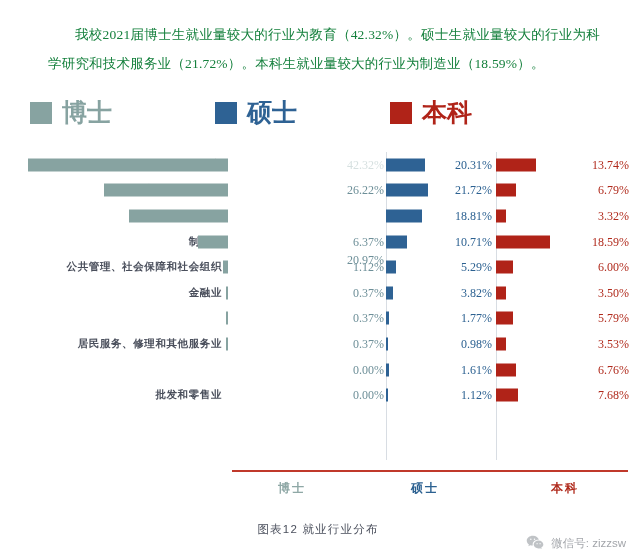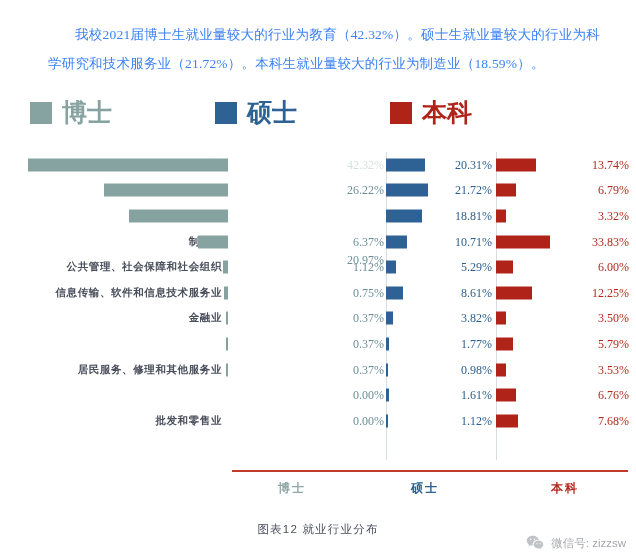--- a/index.html
+++ b/index.html
@@ -12,21 +12,21 @@
     overflow:hidden;
     -webkit-font-smoothing:antialiased;
   }
 
   
   #intro-paragraph{
     position:absolute;
     left:48px; top:6px; width:552px;
     font-size:13.5px;
     line-height:29px;
-    color:#3b82f6;
+    color:#15803d;
     text-align:justify;
     text-indent:2em;
     letter-spacing:.2px;
   }
 
   
   #legend{
     position:absolute;
     left:0; top:96px; width:636px; height:44px;
   }
@@ -225,39 +225,30 @@
         <div class="bar-bac" style="width: 9.64389px; left: 496px; background: rgb(176, 35, 24);"></div>
         <div class="val-bac">3.32%</div>
       </div>
       <div class="chart-row">
         <div class="cat-label">制造业</div>
         <div class="bar-doc" style="width: 30.104px; left: 197.896px; right: auto; background: rgb(135, 163, 161);"></div>
         <div class="val-doc" style="left: 326px; width: 58px;">6.37%</div>
         <div class="bar-mas" style="width: 20.7099px; left: 386px; background: rgb(46, 98, 148);"></div>
         <div class="val-mas" style="left: 426px; margin-left: 0px; width: 66px;">10.71%</div>
         <div class="bar-bac" style="width: 54px; left: 496px; background: rgb(176, 35, 24);"></div>
-        <div class="val-bac">33.83%</div>
+        <div class="val-bac">18.59%</div>
       </div>
       <div class="chart-row">
         <div class="cat-label">公共管理、社会保障和社会组织</div>
         <div class="bar-doc" style="width: 5.29301px; left: 222.707px; right: auto; background: rgb(135, 163, 161);"></div>
         <div class="val-doc" style="left: 326px; width: 58px;">1.12%</div>
         <div class="bar-mas" style="width: 10.2293px; left: 386px; background: rgb(46, 98, 148);"></div>
         <div class="val-mas" style="left: 426px; margin-left: 0px; width: 66px;">5.29%</div>
         <div class="bar-bac" style="width: 17.4287px; left: 496px; background: rgb(176, 35, 24);"></div>
         <div class="val-bac">6.00%</div>
-      </div>
-      <div class="chart-row">
-        <div class="cat-label">信息传输、软件和信息技术服务业</div>
-        <div class="bar-doc" style="width: 3.54442px; left: 224.456px; right: auto; background: rgb(135, 163, 161);"></div>
-        <div class="val-doc" style="left: 326px; width: 58px;">0.75%</div>
-        <div class="bar-mas" style="width: 16.6492px; left: 386px; background: rgb(46, 98, 148);"></div>
-        <div class="val-mas" style="left: 426px; margin-left: 0px; width: 66px;">8.61%</div>
-        <div class="bar-bac" style="width: 35.5836px; left: 496px; background: rgb(176, 35, 24);"></div>
-        <div class="val-bac">12.25%</div>
       </div>
       <div class="chart-row">
         <div class="cat-label">金融业</div>
         <div class="bar-doc" style="width: 2px; left: 226px; right: auto; background: rgb(135, 163, 161);"></div>
         <div class="val-doc" style="left: 326px; width: 58px;">0.37%</div>
         <div class="bar-mas" style="width: 7.38674px; left: 386px; background: rgb(46, 98, 148);"></div>
         <div class="val-mas" style="left: 426px; margin-left: 0px; width: 66px;">3.82%</div>
         <div class="bar-bac" style="width: 10.1668px; left: 496px; background: rgb(176, 35, 24);"></div>
         <div class="val-bac">3.50%</div>
       </div>

